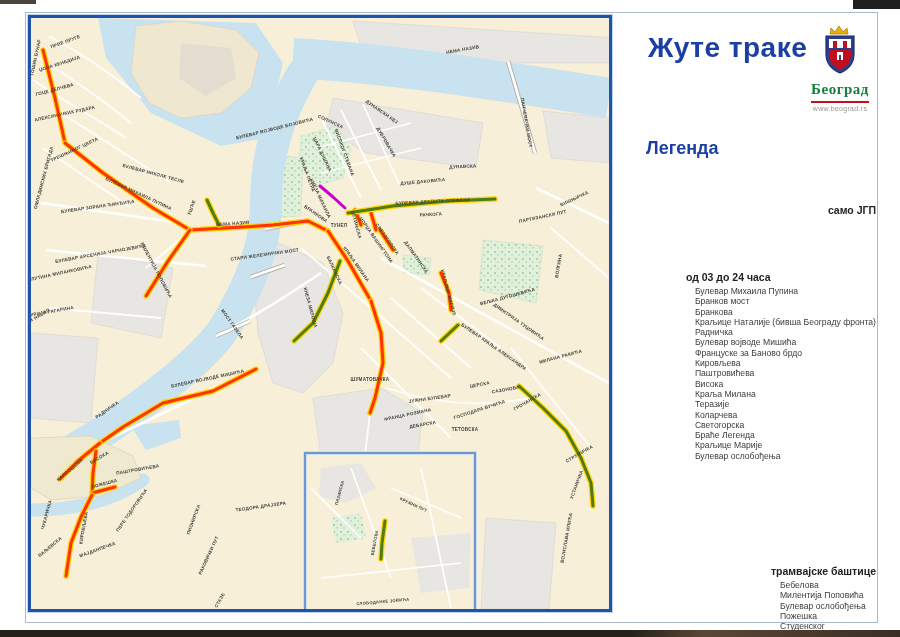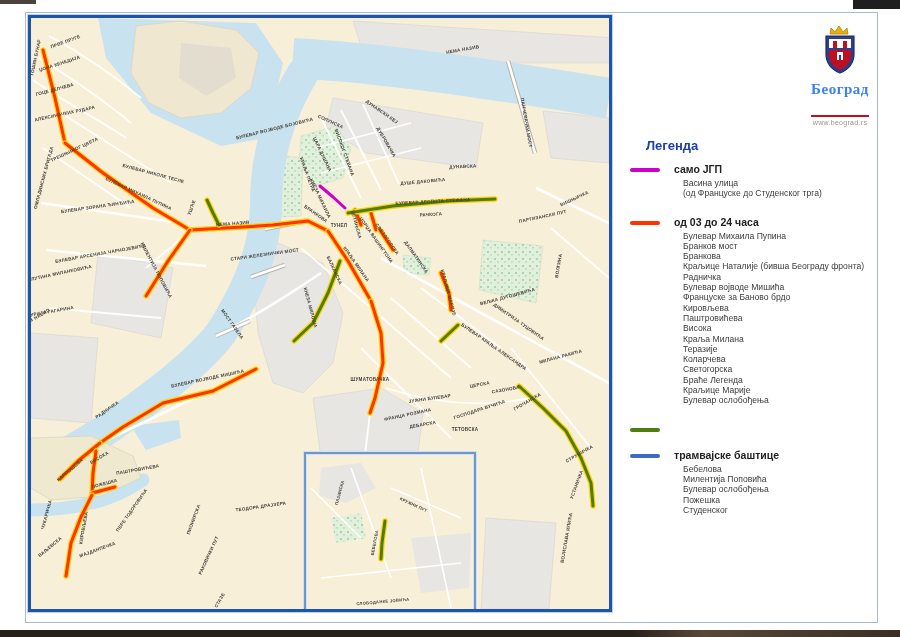--- a/index.html
+++ b/index.html
@@ -21,27 +21,27 @@
   #map-svg{display:block;width:578px;height:591px;}
   .maplabel{font-family:"Liberation Sans",sans-serif;font-weight:700;font-size:4.6px;
      fill:#45423c;letter-spacing:.25px;text-anchor:middle;}
   .insetlabel{font-size:4.2px;}
   
   #title{position:absolute;left:648px;top:32px;width:170px;color:#1b3fa3;
      font-size:28px;font-weight:700;line-height:1.12;letter-spacing:.5px;}
   
   #logo{position:absolute;left:806px;top:24px;width:68px;text-align:center;}
   #logo-name{font-family:"Liberation Serif",serif;font-weight:700;font-size:15px;
-     color:#3b82f6;border-bottom:2px solid #c01020;padding-bottom:17px;display:inline-block;
+     color:#15803d;border-bottom:2px solid #c01020;padding-bottom:3px;display:inline-block;
      letter-spacing:.5px;}
   #logo-url{font-size:7px;color:#9a948c;margin-top:2px;letter-spacing:.3px;}
   
   #legend{position:absolute;left:630px;top:138px;width:246px;}
-  #legend-heading{color:#1b3fa3;font-size:13px;font-weight:700;margin:0 0 10px 16px;}
-  .leg-item{display:flex;align-items:flex-start;margin-bottom:17px;}
+  #legend-heading{color:#1b3fa3;font-size:18px;font-weight:700;margin:0 0 10px 16px;}
+  .leg-item{display:flex;align-items:flex-end;margin-bottom:17px;flex-direction:column;}
   .leg-swatch{flex:0 0 30px;height:4px;border-radius:2px;margin-top:5px;margin-right:14px;}
   .leg-head{font-size:10.5px;font-weight:700;color:#222;margin:0 0 3px 0;}
   .leg-streets{margin-left:9px;}
   .leg-street{font-size:8.6px;color:#3c3c3c;line-height:10.3px;white-space:nowrap;}
 </style>
 </head>
 <body>
 
 <div id="screen">
   <div id="strip-tl" class="strip"></div>
@@ -275,20 +275,21 @@
           <text class="maplabel" transform="translate(230 490) rotate(-8)">ТЕОДОРА ДРАЈЗЕРА</text>
           <text class="maplabel insetlabel" transform="translate(310 475) rotate(-75)">ПАЗИНСКА</text>
           <text class="maplabel insetlabel" transform="translate(345 525) rotate(-80)">БЕБЕЛОВА</text>
           <text class="maplabel insetlabel" transform="translate(382 488) rotate(25)">КРУЖНИ ПУТ</text>
           <text class="maplabel insetlabel" transform="translate(352 585) rotate(-5)">СЛОБОДАНКЕ ЈОВИЋА</text>
         </g>
     </svg>
   </div>
 
   <div id="title">
+    <div>Жуте траке</div>
   </div>
 
   <div id="logo">
     <svg width="44" height="52" viewBox="0 0 44 52">
 
       <path d="M12,10 L13,4 L17,8 L21,2 L25,8 L29,4 L30,10 Z" fill="#e8b00a" stroke="#b78205" stroke-width="0.8"></path>
 
       <path d="M8,12 L36,12 L36,30 C36,40 29,46 22,49 C15,46 8,40 8,30 Z" fill="#2c3f8f" stroke="#1d2b66" stroke-width="1.2"></path>
       <path d="M11,15 L33,15 L33,24 L11,24 Z" fill="#ffffff"></path>
       <rect x="15" y="17" width="4" height="7" fill="#c01020"></rect>
@@ -301,24 +302,20 @@
     <div id="logo-url">www.beograd.rs</div>
   </div>
 
   <div id="legend">
     <div id="legend-heading">Легенда</div>
     <div id="legend-items">
         <div class="leg-item">
           <span class="leg-swatch" style="background: rgb(204, 0, 204);"></span>
           <div>
             <div class="leg-head">само ЈГП</div>
-            <div class="leg-streets">
-              <div class="leg-street">Васина улица</div>
-              <div class="leg-street">(од Француске до Студенског трга)</div>
-            </div>
           </div>
         </div>
         <div class="leg-item">
           <span class="leg-swatch" style="background: rgb(255, 50, 0);"></span>
           <div>
             <div class="leg-head">од 03 до 24 часа</div>
             <div class="leg-streets">
               <div class="leg-street">Булевар Михаила Пупина</div>
               <div class="leg-street">Бранков мост</div>
               <div class="leg-street">Бранкова</div>

